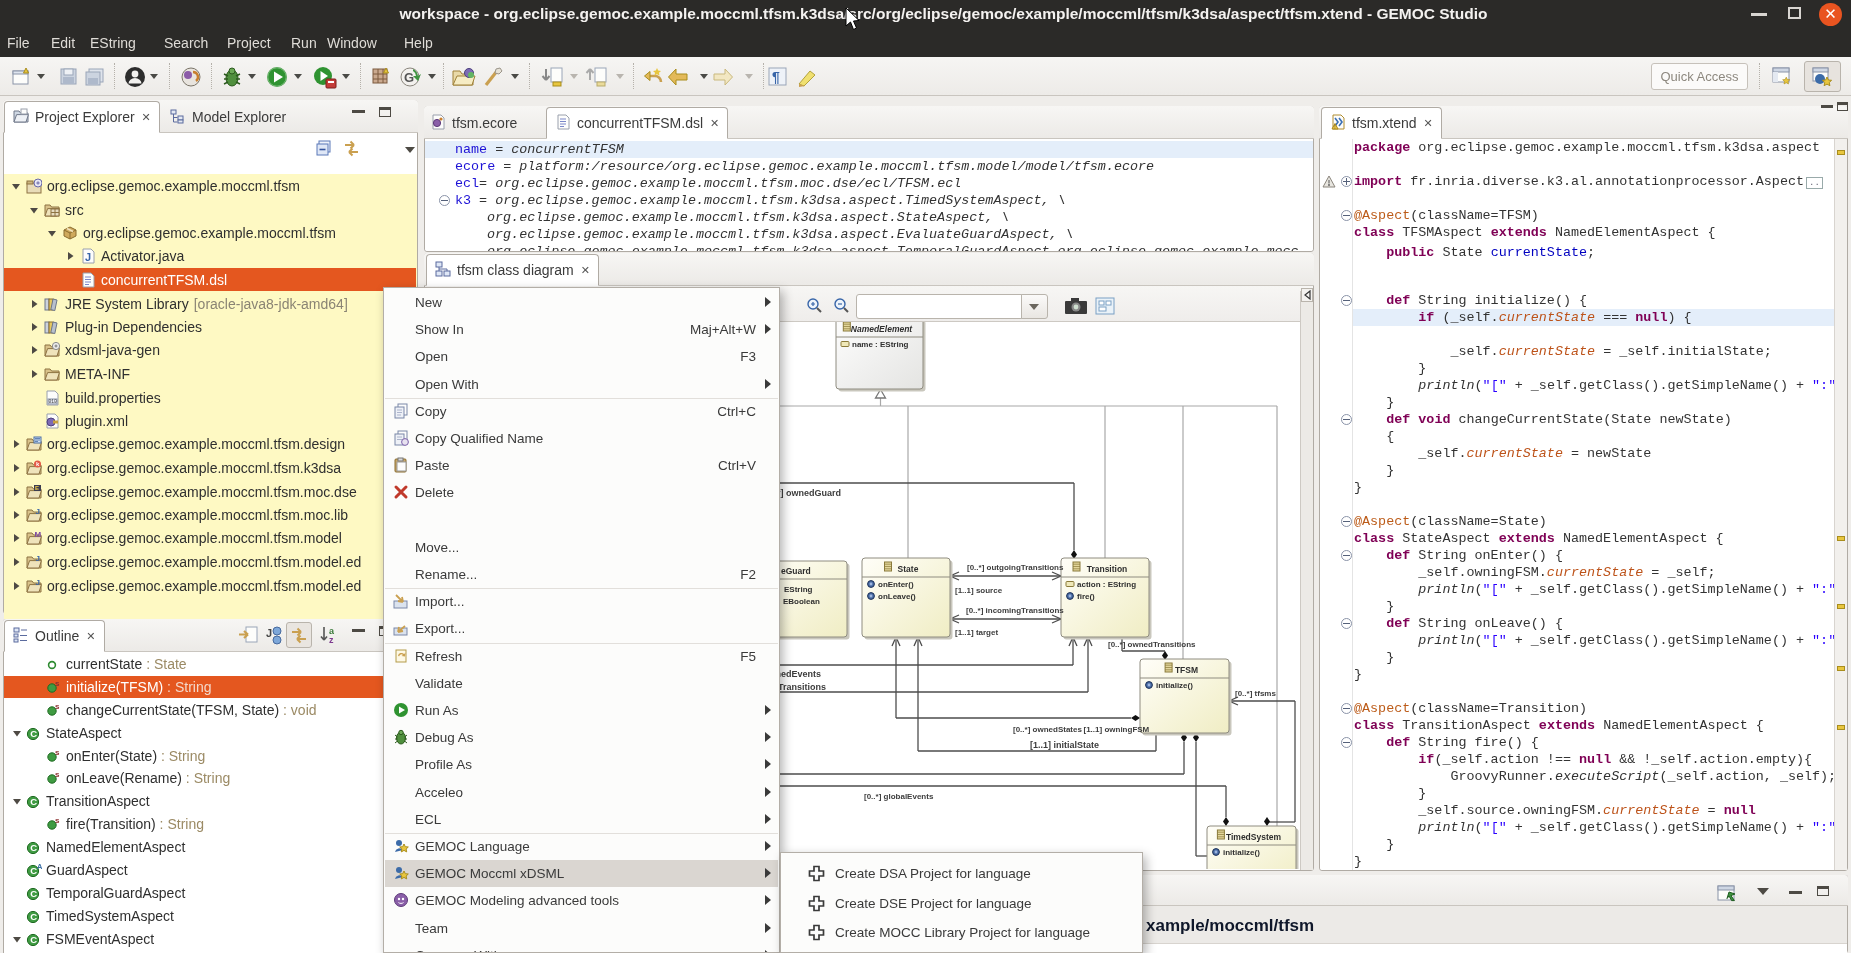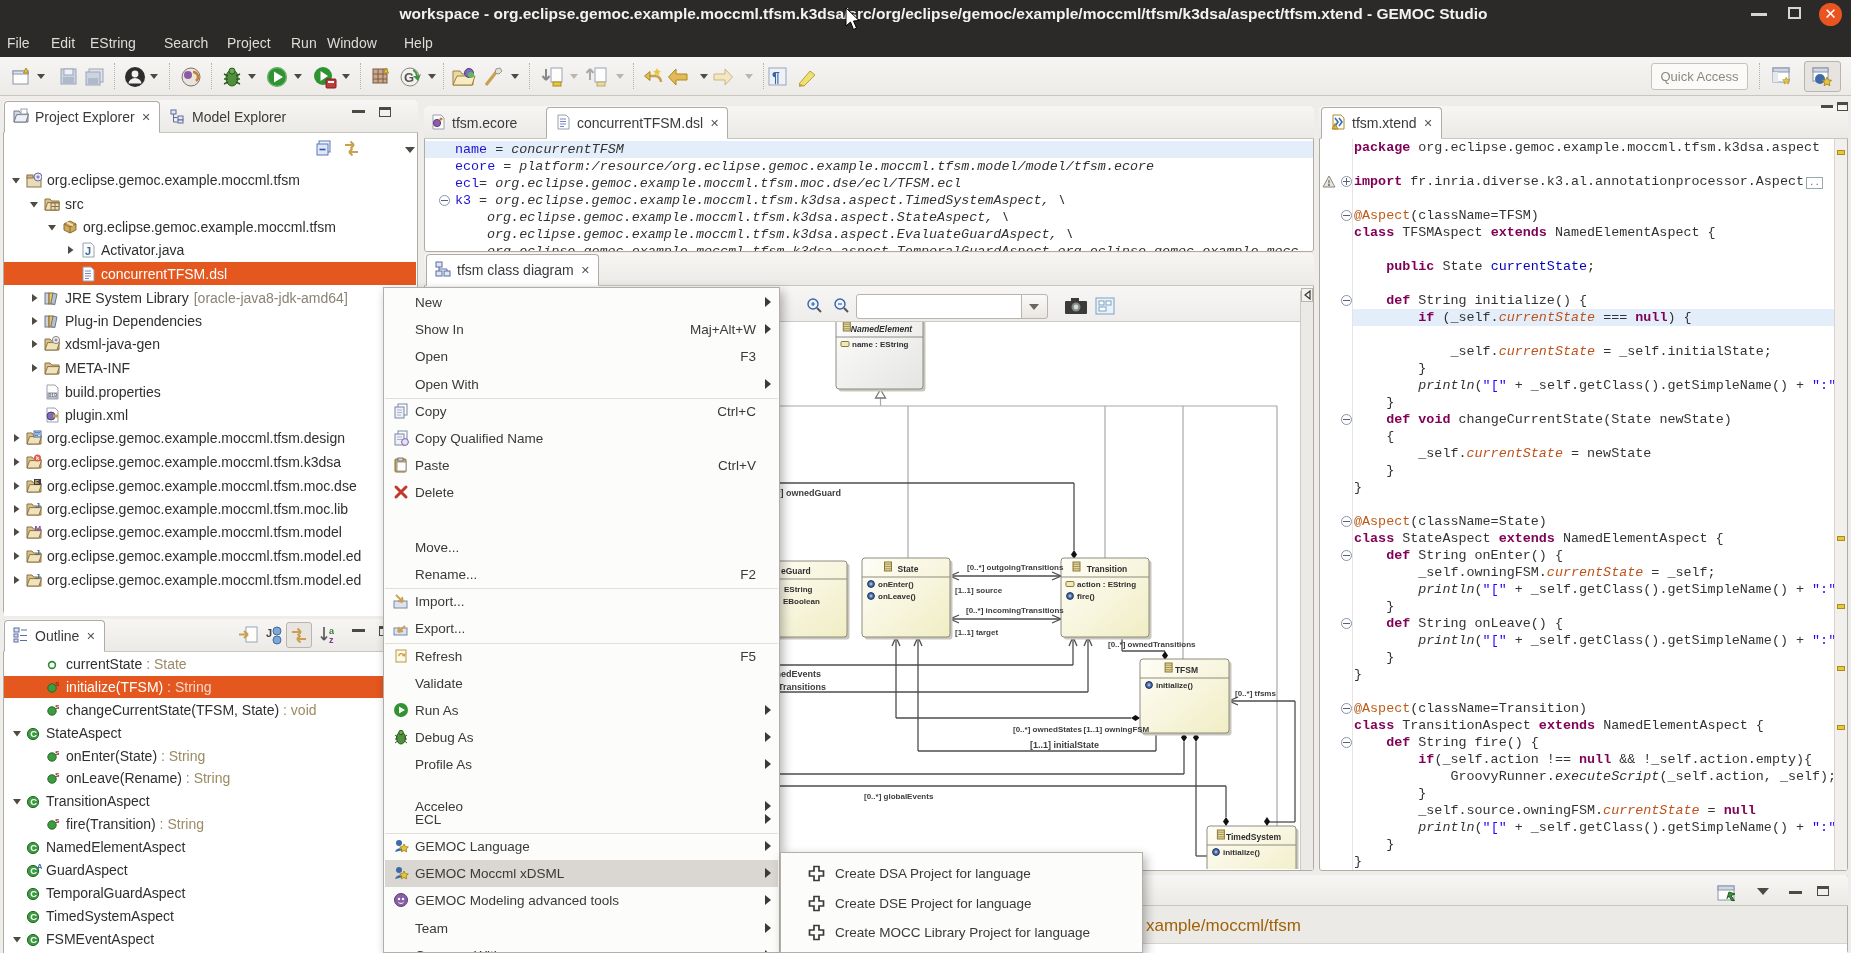--- a/index.html
+++ b/index.html
@@ -187,21 +187,21 @@
 <svg class="abs" style="left:316px;top:140px" width="20" height="18">
     <rect x="3" y="1" width="11" height="11" fill="#eef2fa" stroke="#5b79b8"></rect>
     <rect x="1" y="4" width="11" height="11" fill="#dfe7f6" stroke="#5b79b8"></rect>
     <path d="M3.5 9.5 h6" stroke="#33539e" stroke-width="1.6"></path>
   </svg>
 <svg class="abs" style="left:341px;top:139px" width="22" height="20">
     <path d="M4 6 h9 M13 6 l-3.5 -3.5 M13 6 l-3.5 3.5" stroke="#caa050" stroke-width="2" fill="none"></path>
     <path d="M17 13 h-9 M8 13 l3.5 -3.5 M8 13 l3.5 3.5" stroke="#caa050" stroke-width="2" fill="none"></path>
   </svg>
 <div class="abs" style="left:405px;top:147px;width:0;height:0;border-top:6px solid #4d4a44;border-left:5px solid transparent;border-right:5px solid transparent"></div>
-<div class="abs" style="left:4px;top:168px;width:413px;height:448px;overflow:hidden;background:#ffffff">
+<div class="abs" style="left:4px;top:174px;width:413px;height:448px;overflow:hidden;background:#fef9c3">
 <div class="trow" style="top:0px">
       <span style="width:7px;flex:0 0 auto"></span>
       <svg width="10" height="10" viewBox="0 0 10 10" style="flex:0 0 auto">
         <path d="M1 3 L9 3 L5 8.5 Z" fill="#4e4a44"></path>
       </svg>
       <span style="width:5px;flex:0 0 auto"></span>
       <svg width="16" height="16" viewBox="0 0 16 16" style="flex:0 0 auto">
         <rect x="1" y="5" width="14" height="10" fill="#e8dcb8" stroke="#8d7342"></rect>
         <rect x="1" y="3" width="6" height="3" fill="#cdb67e" stroke="#8d7342"></rect>
         <circle cx="12" cy="5" r="4" fill="#e8e8f4" stroke="#6868a8"></circle>
@@ -841,21 +841,21 @@
         <path d="M2 15 l3 -5.5 3 5.5 z" fill="#f3cf4a" stroke="#a8871c"></path>
         <text x="4.2" y="14.6" font-size="5" fill="#333">!</text>
       </svg></span>tfsm.xtend<span class="x">✕</span></div>
 <div class="abs" style="left:1320px;top:139px;width:527px;height:731px;background:#fff;overflow:hidden;border-radius:0 0 3px 3px">
 <div class="abs" style="left:32px;top:0;width:1px;height:731px;background:#e4e4e4"></div>
 <div class="abs" style="left:33px;top:170px;width:494px;height:17px;background:#e4eefa"></div>
 <div class="cl mono" style="left:34px;top:0px"><span class="kw">package</span> org.eclipse.gemoc.example.moccml.tfsm.k3dsa.aspect</div>
 <div class="cl mono" style="left:34px;top:34px"><span class="kw">import</span> fr.inria.diverse.k3.al.annotationprocessor.Aspect<span style="border:1px solid #9aa;font-size:9px;color:#667;padding:0 2px;margin-left:2px">..</span></div>
 <div class="cl mono" style="left:34px;top:68px"><span class="ann">@Aspect</span>(className=TFSM)</div>
 <div class="cl mono" style="left:34px;top:85px"><span class="kw">class</span> TFSMAspect <span class="kw">extends</span> NamedElementAspect {</div>
-<div class="cl mono" style="left:34px;top:119px">    <span class="kw">public</span> State <span class="fld">currentState</span>;</div>
+<div class="cl mono" style="left:34px;top:105px">    <span class="kw">public</span> State <span class="fld">currentState</span>;</div>
 <div class="cl mono" style="left:34px;top:153px">    <span class="kw">def</span> String initialize() {</div>
 <div class="cl mono" style="left:34px;top:170px">        <span class="kw">if</span> (_self.<span class="ref">currentState</span> === <span class="kw">null</span>) {</div>
 <div class="cl mono" style="left:34px;top:204px">            _self.<span class="ref">currentState</span> = _self.initialState;</div>
 <div class="cl mono" style="left:34px;top:221px">        }</div>
 <div class="cl mono" style="left:34px;top:238px">        <span class="ita">println</span>(<span class="str">"["</span> + _self.getClass().getSimpleName() + <span class="str">":"</span></div>
 <div class="cl mono" style="left:34px;top:255px">    }</div>
 <div class="cl mono" style="left:34px;top:272px">    <span class="kw">def</span> <span class="kw">void</span> changeCurrentState(State newState)</div>
 <div class="cl mono" style="left:34px;top:289px">    {</div>
 <div class="cl mono" style="left:34px;top:306px">        _self.<span class="ref">currentState</span> = newState</div>
 <div class="cl mono" style="left:34px;top:323px">    }</div>
@@ -917,21 +917,21 @@
 <div class="hdr" style="left:424px;top:875px;width:1424px;height:31px;border-radius:3px 3px 0 0"></div>
 <svg class="abs" style="left:1717px;top:884px" width="22" height="18">
     <rect x="1" y="2" width="16" height="14" fill="#fdfdfb" stroke="#8a94a8"></rect>
     <rect x="1" y="2" width="16" height="4" fill="#cfd7e4" stroke="#8a94a8"></rect>
     <path d="M12 8 l6 2 -4 1.6 3.4 5 -2.8 0 -2.6 -4.6 -2 2.6 z" fill="#3f9340" stroke="#1e5c20"></path>
   </svg>
 <div class="abs" style="left:1757px;top:888px;width:0;height:0;border-top:7px solid #4d4a44;border-left:6px solid transparent;border-right:6px solid transparent"></div>
 <div class="abs" style="left:1789px;top:891px;width:13px;height:3px;background:#4d4a44"></div>
 <div class="abs" style="left:1817px;top:886px;width:12px;height:10px;border:1px solid #4d4a44;border-top:3px solid #4d4a44"></div>
 <div class="abs" style="left:425px;top:906px;width:1422px;height:38px;background:#eceae7;border-bottom:1px solid #d8d4cf"></div>
-<div class="abs" style="left:1146px;top:916px;font-size:17px;font-weight:normal;color:#a16207">xample/moccml/tfsm</div>
+<div class="abs" style="left:1146px;top:916px;font-size:17px;font-weight:bold;color:#0f172a">xample/moccml/tfsm</div>
 <div class="abs" style="left:425px;top:944px;width:1422px;height:9px;background:#fff"></div>
 <div class="abs" style="left:383px;top:287px;width:397px;height:666px;background:#fcfcfb;border:1px solid #b3aea7;box-shadow:3px 4px 10px rgba(0,0,0,.3);z-index:100;overflow:hidden">
 <div class="menuitem" style="top:1px;">
       <span class="lbl">New</span>
       <span class="arr"></span>
     </div>
 <div class="menuitem" style="top:28.2px;">
       <span class="lbl">Show In</span>
       <span class="acc">Maj+Alt+W</span>
       <span class="arr"></span>
@@ -1026,21 +1026,21 @@
           <circle cx="8" cy="3.5" r="2.2" fill="#6aa855" stroke="#2c5a1e"></circle>
           <path d="M2 6 L4.5 8 M2 10 h2.5 M2 14 l2.5 -2 M14 6 L11.5 8 M14 10 h-2.5 M14 14 l-2.5 -2" stroke="#2c5a1e"></path>
         </svg></span>
       <span class="lbl">Debug As</span>
       <span class="arr"></span>
     </div>
 <div class="menuitem" style="top:463.39999999999986px;">
       <span class="lbl">Profile As</span>
       <span class="arr"></span>
     </div>
-<div class="menuitem" style="top:490.59999999999985px;margin-top:14px;">
+<div class="menuitem" style="top:490.59999999999985px;">
       <span class="lbl">Acceleo</span>
       <span class="arr"></span>
     </div>
 <div class="menuitem" style="top:517.7999999999998px;">
       <span class="lbl">ECL</span>
       <span class="arr"></span>
     </div>
 <div class="msep" style="top:544.9999999999999px"></div>
 <div class="menuitem" style="top:544.9999999999999px;">
       <span style="position:absolute;left:8px;top:5px"><svg width="16" height="16" viewBox="0 0 16 16" style="flex:0 0 auto">

